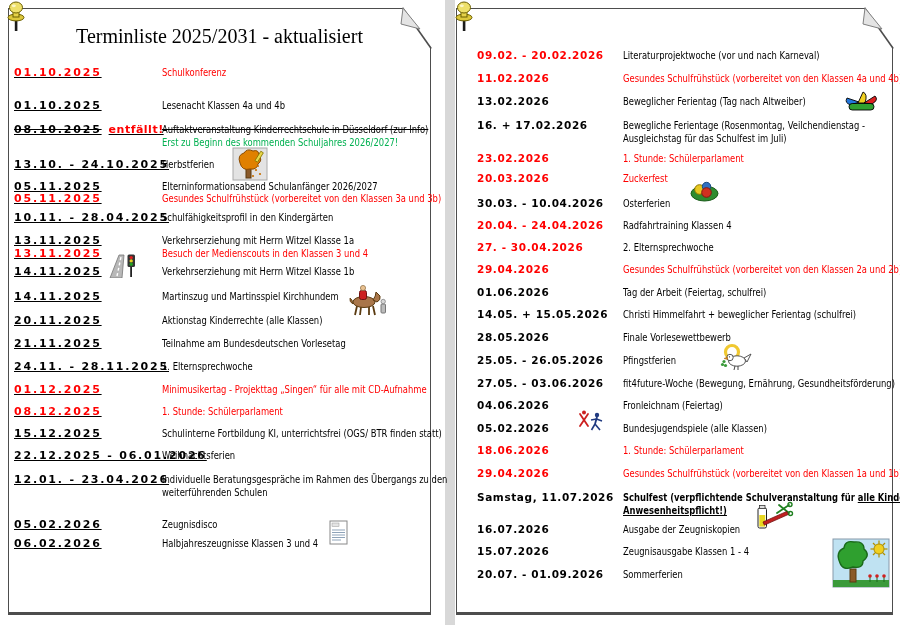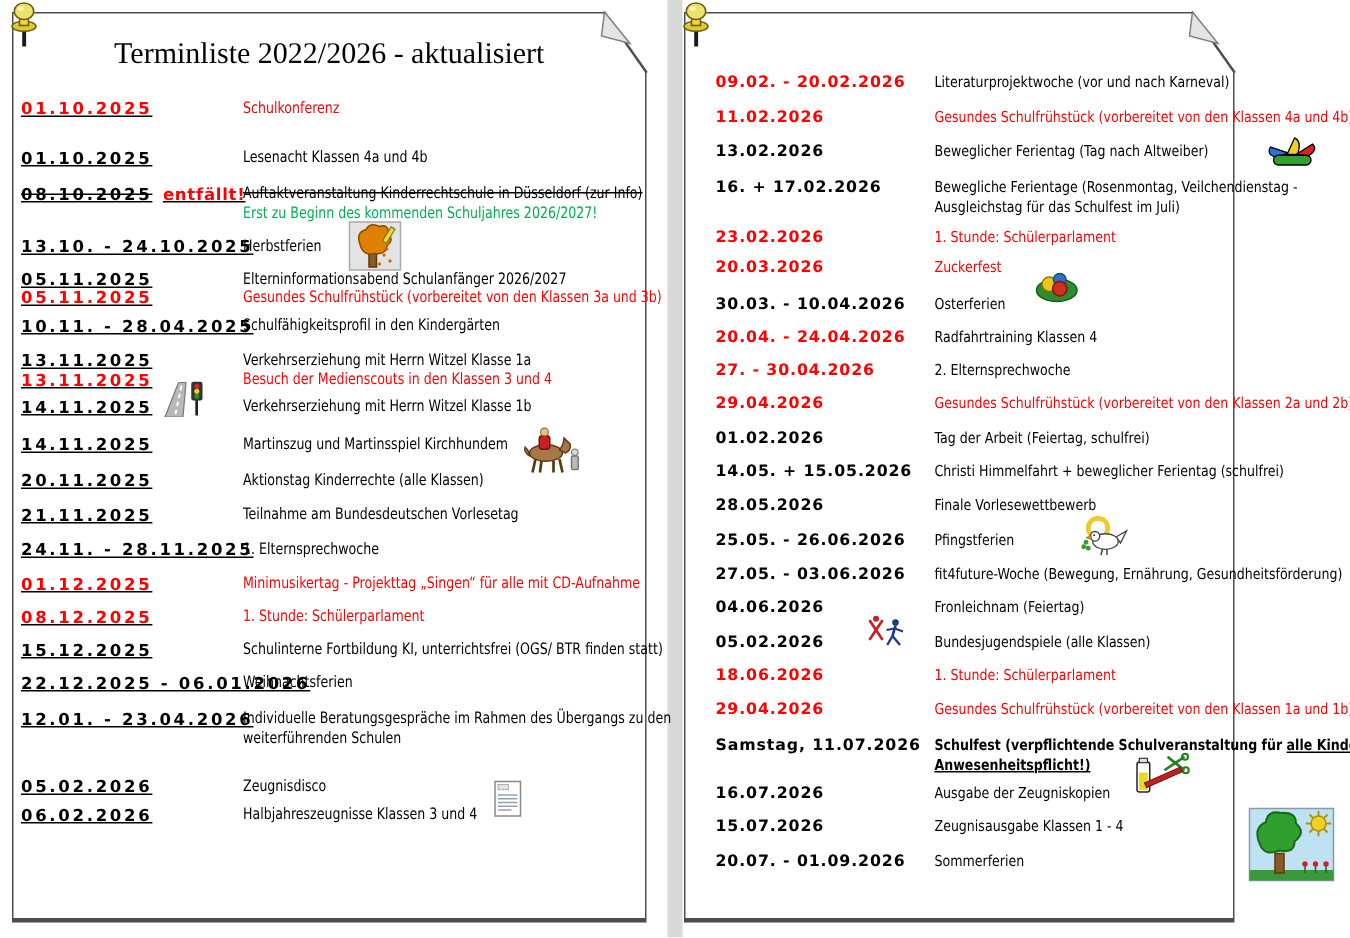--- a/index.html
+++ b/index.html
@@ -3,21 +3,21 @@
 <meta charset="utf-8">
 <style>
   html,body{margin:0;padding:0;}
   body{width:900px;height:625px;background:#ffffff;position:relative;overflow:hidden;
        font-family:"DejaVu Sans",sans-serif;color:#000;}
   .stage{position:absolute;inset:0;}
   .gap{position:absolute;left:445px;top:0;width:10px;height:625px;background:#d8d8d8;}
   .page{position:absolute;top:8px;background:#ffffff;border:1.6px solid #4d4d4d;
         border-bottom-width:3px;box-sizing:border-box;}
   #page1{left:8px;width:423px;height:607px;}
-  #page2{left:456px;width:367px;height:607px;}
+  #page2{left:456px;width:437px;height:607px;}
   .title{position:absolute;top:16px;left:0;width:100%;text-align:center;
          font-family:"Liberation Serif",serif;font-size:20px;color:#000;}
   .row{position:absolute;left:0;width:100%;}
   .date{position:absolute;white-space:nowrap;font-weight:bold;}
   #page1 .date{left:5px;font-size:11px;letter-spacing:1.8px;text-decoration:underline;}
   #page2 .date{left:20px;font-size:10.5px;letter-spacing:0.6px;}
   .text{position:absolute;white-space:nowrap;transform-origin:0 0;line-height:13px;}
   #page1 .text{left:153px;font-size:10.5px;transform:scaleX(0.80);}
   #page2 .text{left:166px;font-size:10px;transform:scaleX(0.84);}
   .red{color:#ff0000;}
@@ -31,21 +31,21 @@
   .pin{position:absolute;left:-4px;top:-8px;width:22px;height:32px;z-index:6;}
   .fold{position:absolute;right:-1.6px;top:-1.6px;width:32px;height:44px;z-index:5;}
 </style>
 </head>
 <body>
 
 <div class="stage">
   <div class="gap"></div>
 
   <div class="page" id="page1">
-    <div class="title">Terminliste 2022/2026 - aktualisiert</div>
+    <div class="title">Terminliste 2025/2031 - aktualisiert</div>
   <div class="row" style="top: 57px;">
         <span class="date"><span class="red">01.10.2025</span></span>
         <div class="text">
           <div class="line red"><span>Schulkonferenz</span></div>
         </div>
       </div>
       <div class="row" style="top: 90px;">
         <span class="date"><span class="">01.10.2025</span></span>
         <div class="text">
           <div class="line "><span>Lesenacht Klassen 4a und 4b</span></div>
@@ -290,39 +290,39 @@
           <div class="line "><span>2. Elternsprechwoche</span></div>
         </div>
       </div>
       <div class="row" style="top: 254px;">
         <span class="date"><span class="red">29.04.2026</span></span>
         <div class="text">
           <div class="line red"><span>Gesundes Schulfrühstück (vorbereitet von den Klassen 2a und 2b)</span></div>
         </div>
       </div>
       <div class="row" style="top: 277px;">
-        <span class="date"><span class="">01.02.2026</span></span>
+        <span class="date"><span class="">01.06.2026</span></span>
         <div class="text">
           <div class="line "><span>Tag der Arbeit (Feiertag, schulfrei)</span></div>
         </div>
       </div>
       <div class="row" style="top: 299px;">
         <span class="date"><span class="">14.05. + 15.05.2026</span></span>
         <div class="text">
           <div class="line "><span>Christi Himmelfahrt + beweglicher Ferientag (schulfrei)</span></div>
         </div>
       </div>
       <div class="row" style="top: 322px;">
         <span class="date"><span class="">28.05.2026</span></span>
         <div class="text">
           <div class="line "><span>Finale Vorlesewettbewerb</span></div>
         </div>
       </div>
       <div class="row" style="top: 345px;">
-        <span class="date"><span class="">25.05. - 26.06.2026</span></span>
+        <span class="date"><span class="">25.05. - 26.05.2026</span></span>
         <div class="text">
           <div class="line "><span>Pfingstferien</span></div>
         </div>
       </div>
       <div class="row" style="top: 368px;">
         <span class="date"><span class="">27.05. - 03.06.2026</span></span>
         <div class="text">
           <div class="line "><span>fit4future-Woche (Bewegung, Ernährung, Gesundheitsförderung)</span></div>
         </div>
       </div>

